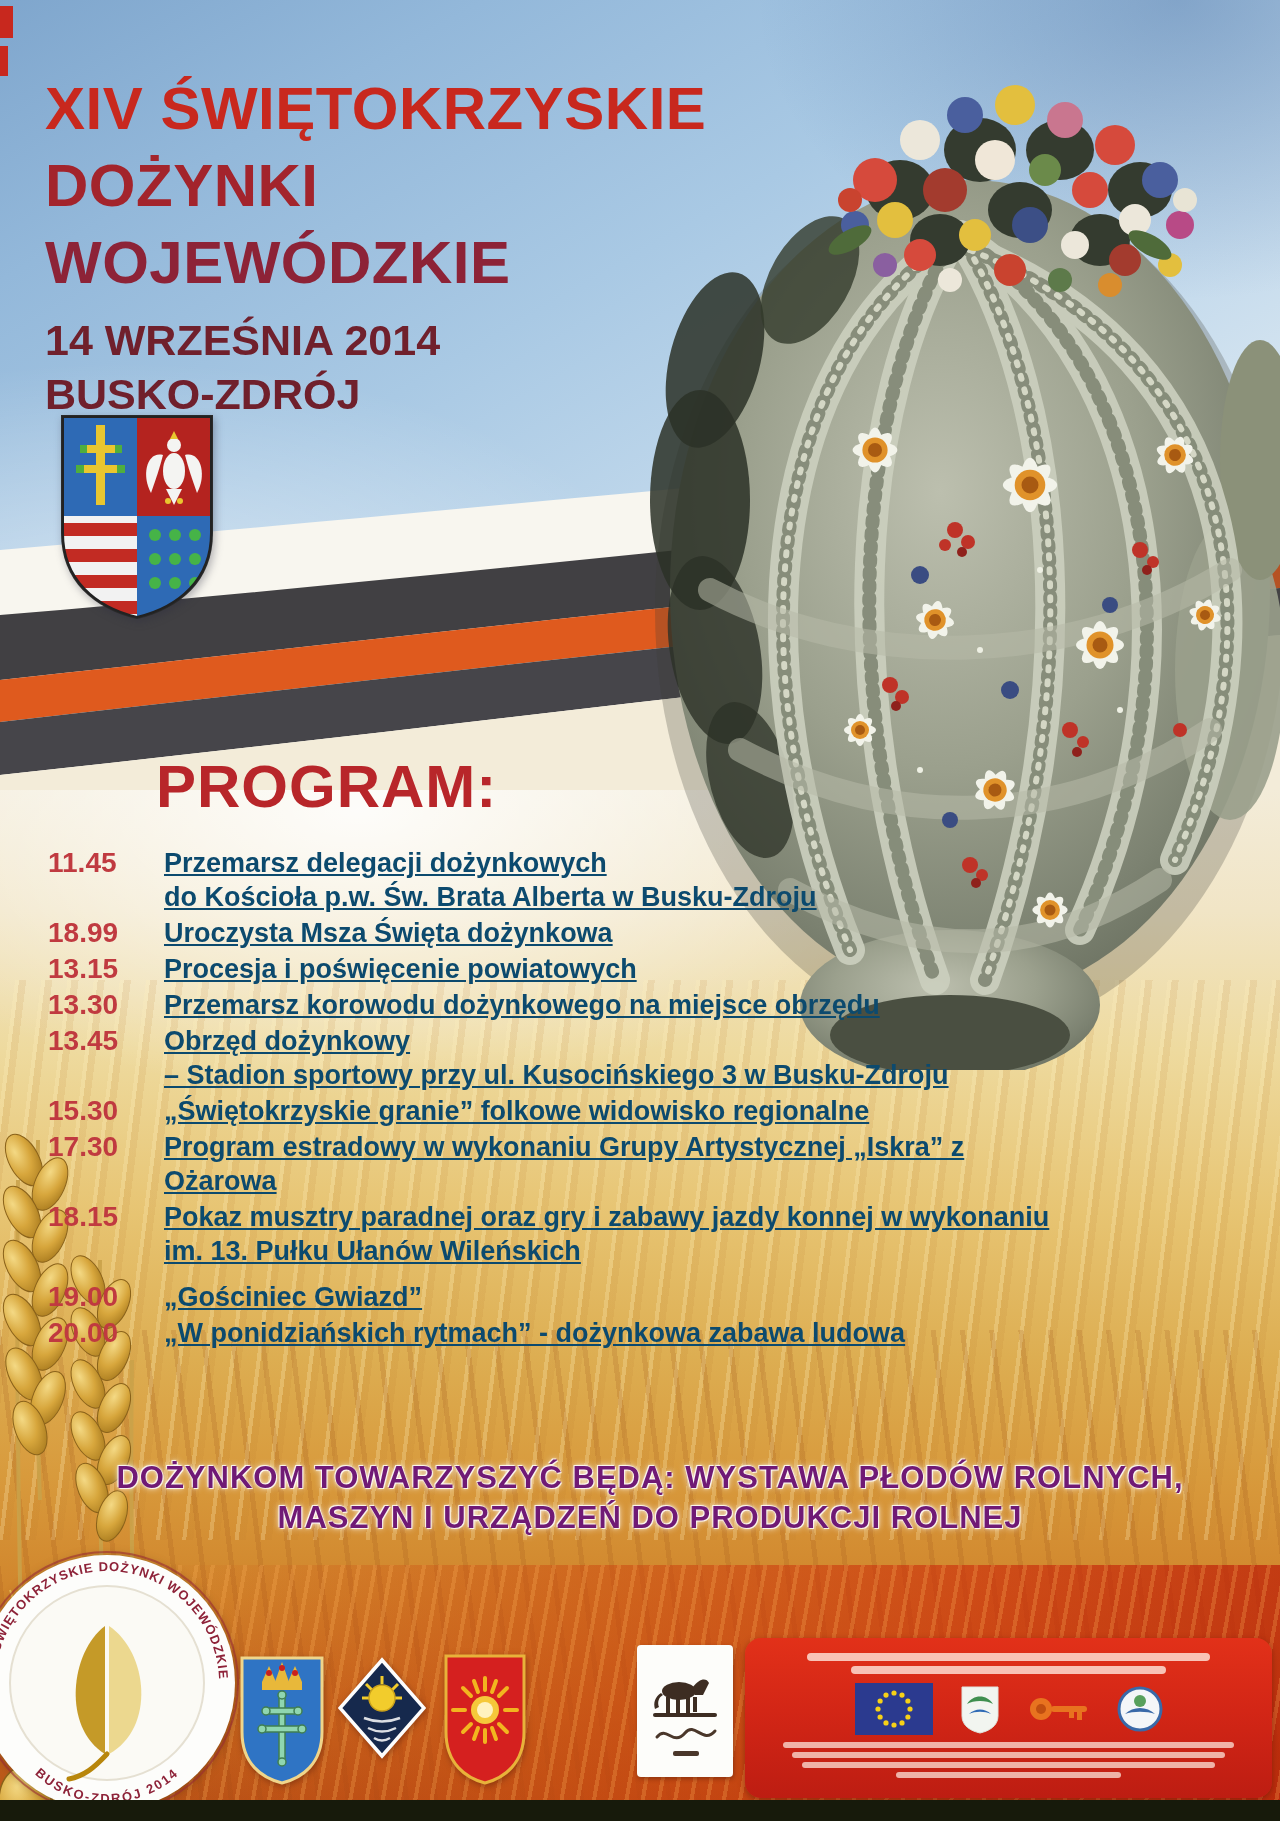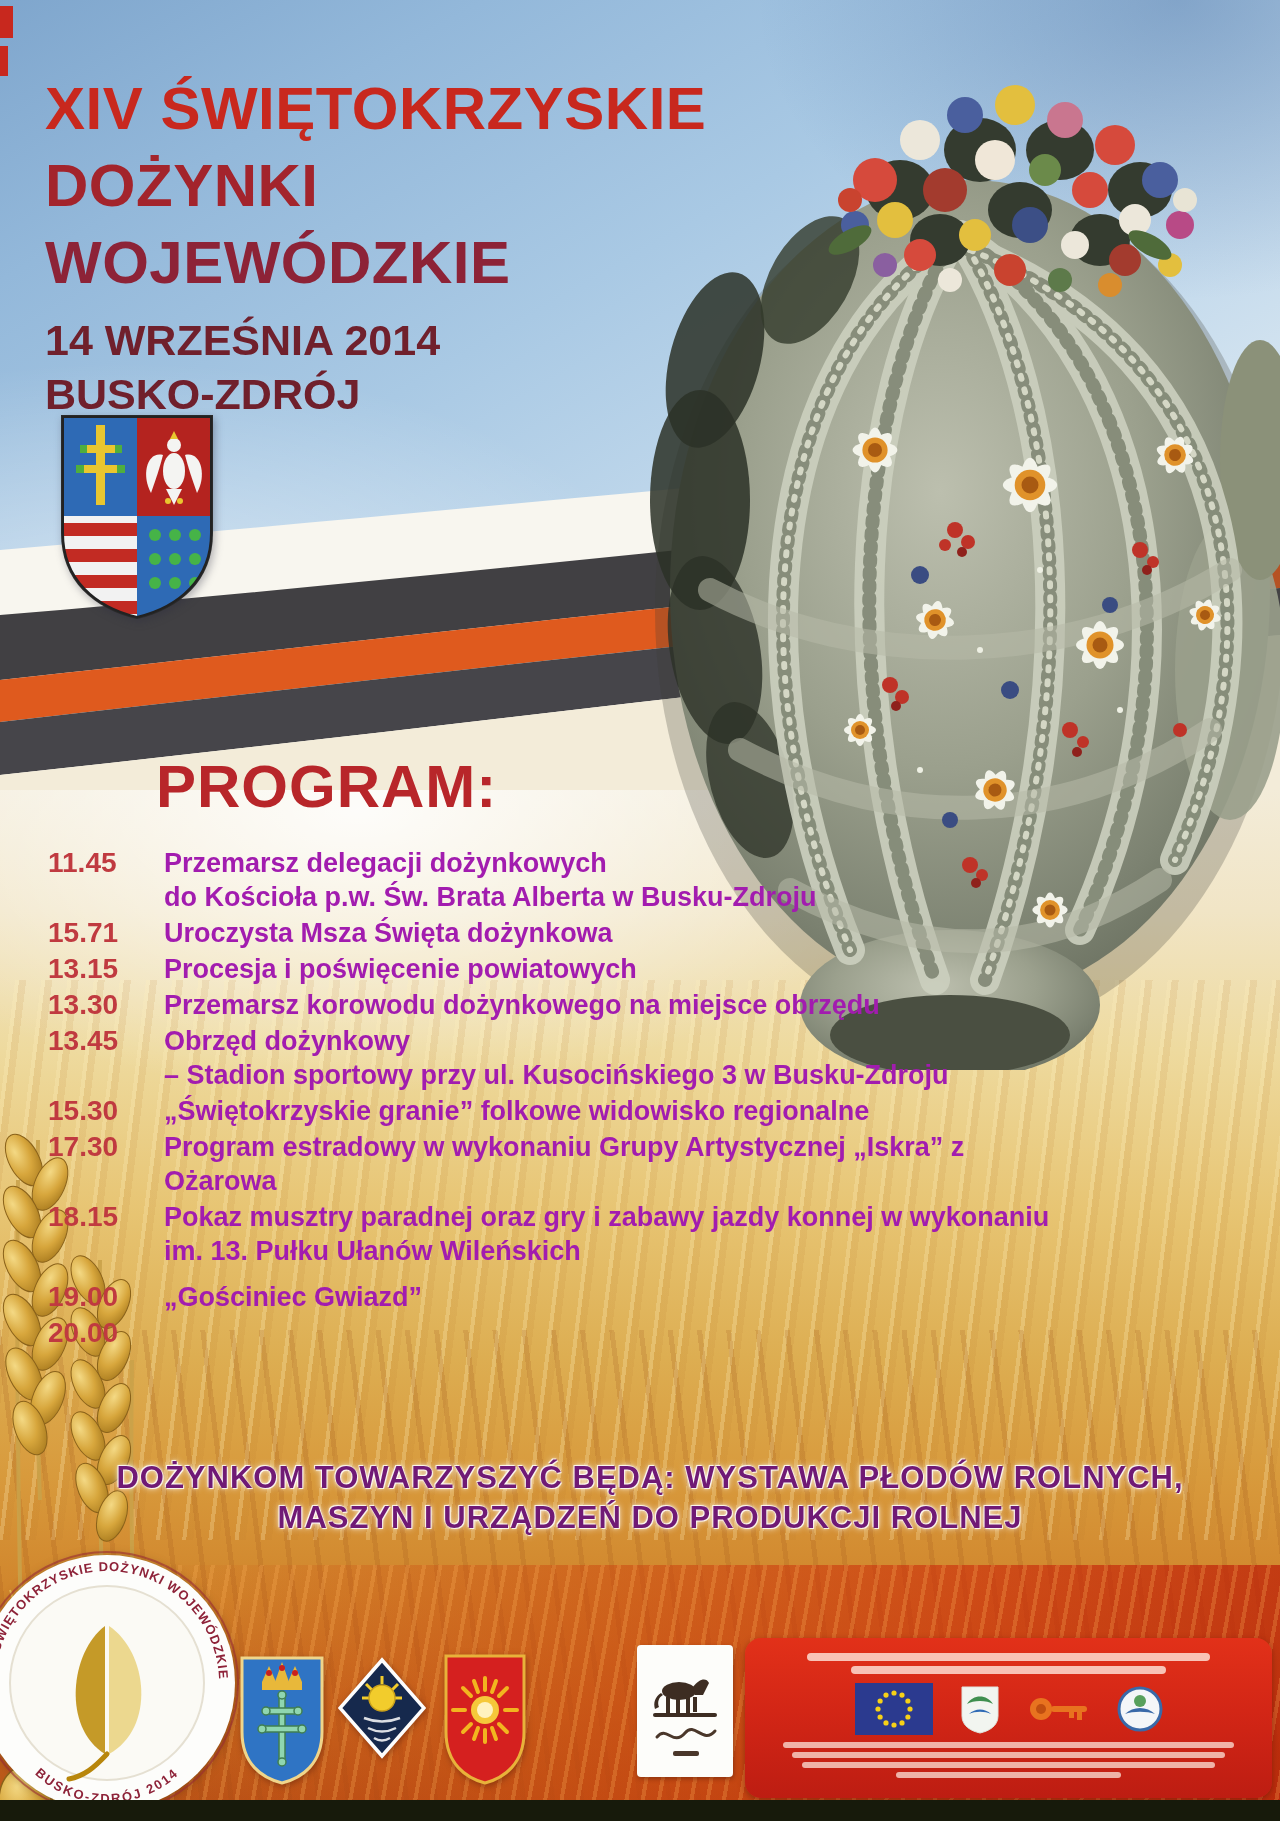--- a/index.html
+++ b/index.html
@@ -42,21 +42,21 @@
   .date-block{margin-top:12px;}
   
   .coa{position:absolute;left:57px;top:413px;width:160px;height:208px;filter:drop-shadow(2px 3px 4px rgba(40,40,60,.35));}
   
   .program-heading{position:absolute;left:156px;top:752px;font-size:60px;font-weight:bold;color:#b8262a;letter-spacing:1px;}
   .program-list{position:absolute;left:48px;top:846px;width:1010px;}
   .prow{display:flex;margin-bottom:2px;}
   .prow:nth-child(9){margin-top:12px;justify-content:center;}
   .ptime{width:92px;margin-right:24px;font-size:28px;line-height:34px;font-weight:bold;color:#c03a40;flex:none;}
   .plines{flex:1;}
-  .pline{font-size:27px;line-height:34px;font-weight:bold;color:#a21caf;}
+  .pline{font-size:27px;line-height:34px;font-weight:bold;color:#0c4a6e;text-decoration:underline;}
   
   .announce{position:absolute;left:60px;right:40px;top:1458px;text-align:center;
     font-weight:bold;font-size:31px;line-height:40px;color:#701a75;letter-spacing:1px;
     text-shadow:0 0 7px rgba(255,255,255,.95),0 0 3px rgba(255,255,255,.95),1px 1px 0 rgba(255,255,255,.8),-1px -1px 0 rgba(255,255,255,.8);}
   
   .seal{position:absolute;left:-28px;top:1548px;width:270px;height:270px;filter:drop-shadow(1px 2px 4px rgba(80,50,10,.4));}
   .shield-badge{position:absolute;filter:drop-shadow(1px 2px 3px rgba(90,30,10,.5));}
   .busko{left:236px;top:1652px;width:92px;height:134px;}
   .diamond{left:338px;top:1650px;width:88px;height:118px;}
   .sunshield{left:440px;top:1650px;width:90px;height:136px;}
@@ -360,21 +360,21 @@
   <div class="program-list">
     <div class="prow">
       <div class="ptime">11.45</div>
       <div class="plines">
           <div class="pline">Przemarsz delegacji dożynkowych</div>
           <div class="pline">do Kościoła p.w. Św. Brata Alberta w Busku-Zdroju</div>
         </div>
     </div>
 
     <div class="prow">
-      <div class="ptime">15.71</div>
+      <div class="ptime">18.99</div>
       <div class="plines">
           <div class="pline">Uroczysta Msza Święta dożynkowa</div>
         </div>
     </div>
 
     <div class="prow">
       <div class="ptime">13.15</div>
       <div class="plines">
           <div class="pline">Procesja i poświęcenie powiatowych</div>
         </div>
@@ -419,20 +419,23 @@
 
     <div class="prow">
       <div class="ptime">19.00</div>
       <div class="plines">
           <div class="pline">„Gościniec Gwiazd”</div>
         </div>
     </div>
 
     <div class="prow">
       <div class="ptime">20.00</div>
+      <div class="plines">
+          <div class="pline">„W ponidziańskich rytmach” - dożynkowa zabawa ludowa</div>
+        </div>
     </div>
   </div>
 
   <div class="announce">
     <div>DOŻYNKOM TOWARZYSZYĆ BĘDĄ: WYSTAWA PŁODÓW ROLNYCH,</div>
     <div>MASZYN I URZĄDZEŃ DO PRODUKCJI ROLNEJ</div>
   </div>
 
   <svg class="seal" viewBox="0 0 270 270">
     <circle cx="135" cy="135" r="131" fill="none" stroke="#9a2c33" stroke-width="2" opacity=".6"></circle>

